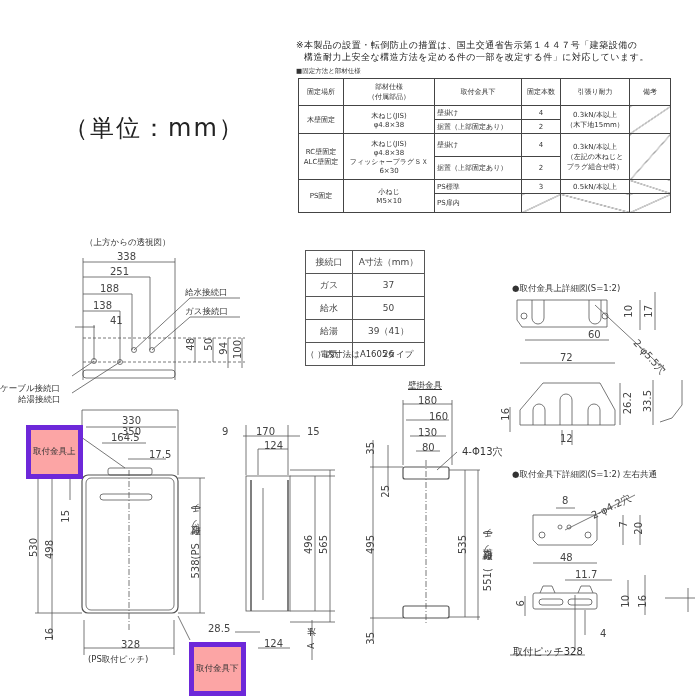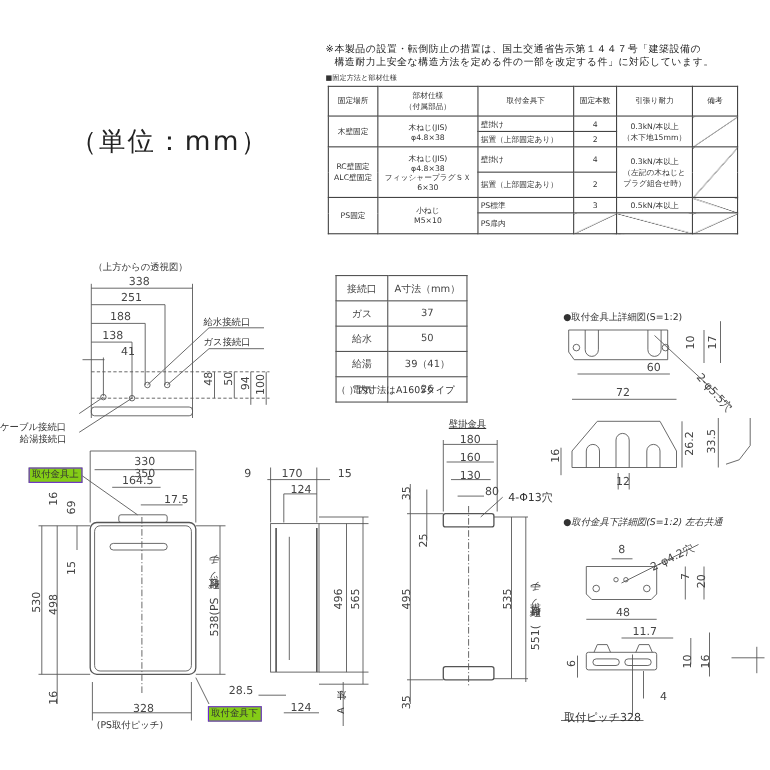--- a/index.html
+++ b/index.html
@@ -12,21 +12,21 @@
   table.spec td, table.spec th { border: 1px solid #444; text-align: center; padding: 0 2px; font-weight: normal; height: 13px; }
   table.spec th { height: 26px; }
   table.spec td.left { text-align: left; }
   table.spec td.slash { background: linear-gradient(to top right, transparent calc(50% - 0.5px), #444 50%, transparent calc(50% + 0.5px)); }
   table.spec td.slash2 { background: linear-gradient(to bottom right, transparent calc(50% - 0.5px), #444 50%, transparent calc(50% + 0.5px)); }
   table.conn { border-collapse: collapse; font-size: 9px; color: #444; }
   table.conn td, table.conn th { border: 1px solid #555; text-align: center; font-weight: normal; height: 20px; }
   .lbl { font-size: 8.5px; color: #333; white-space: nowrap; }
   .dim { font-size: 10px; color: #444; white-space: nowrap; }
   .vert { writing-mode: vertical-rl; transform: rotate(180deg); }
-  .boxlbl { border: 1px solid #6d28d9; padding: 0 2px; font-size: 8.5px; background: #84cc16; }
+  .boxlbl { border: 5px solid #6d28d9; padding: 16px 2px; font-size: 8.5px; background: #fca5a5; }
   svg { position: absolute; left: 0; top: 0; }
 </style>
 </head>
 <body>
 
 <div class="abs note" style="left:296px;top:39px;">※本製品の設置・転倒防止の措置は、国土交通省告示第１４４７号「建築設備の</div>
 <div class="abs note" style="left:304px;top:51px;">構造耐力上安全な構造方法を定める件の一部を改定する件」に対応しています。</div>
 <div class="abs" style="left:296px;top:67px;font-size:6.5px;color:#333;">■固定方法と部材仕様</div>
 
 <table class="spec abs" style="left:298px;top:78px;width:373px;">
@@ -295,21 +295,21 @@
 <div class="abs dim vert" style="left:623px;top:305px;">10</div>
 <div class="abs dim vert" style="left:643px;top:305px;">17</div>
 <div class="abs dim" style="left:588px;top:329px;">60</div>
 <div class="abs dim" style="left:628px;top:350px;transform:rotate(48deg);">2-φ5.5穴</div>
 <div class="abs dim" style="left:560px;top:352px;">72</div>
 <div class="abs dim vert" style="left:500px;top:408px;">16</div>
 <div class="abs dim vert" style="left:622px;top:392px;">26.2</div>
 <div class="abs dim vert" style="left:642px;top:390px;">33.5</div>
 <div class="abs dim" style="left:560px;top:433px;">12</div>
 
-<div class="abs lbl" style="left:512px;top:469px;font-style:italic;">●取付金具下詳細図(S=1:2) 左右共通</div>
+<div class="abs lbl" style="left:512px;top:469px;">●取付金具下詳細図(S=1:2) 左右共通</div>
 <div class="abs dim" style="left:562px;top:495px;">8</div>
 <div class="abs dim" style="left:590px;top:500px;transform:rotate(-26deg);">2-φ4.2穴</div>
 <div class="abs dim vert" style="left:618px;top:521px;">7</div>
 <div class="abs dim vert" style="left:633px;top:522px;">20</div>
 <div class="abs dim" style="left:560px;top:552px;">48</div>
 <div class="abs dim" style="left:575px;top:569px;">11.7</div>
 <div class="abs dim vert" style="left:620px;top:595px;">10</div>
 <div class="abs dim vert" style="left:637px;top:595px;">16</div>
 <div class="abs dim vert" style="left:515px;top:600px;">6</div>
 <div class="abs dim" style="left:600px;top:628px;">4</div>
@@ -336,22 +336,22 @@
 <div class="abs dim" style="left:307px;top:426px;">15</div>
 <div class="abs dim" style="left:264px;top:440px;">124</div>
 <div class="abs dim vert" style="left:303px;top:535px;">496</div>
 <div class="abs dim vert" style="left:318px;top:535px;">565</div>
 <div class="abs dim" style="left:208px;top:623px;">28.5</div>
 <div class="abs dim" style="left:264px;top:638px;">124</div>
 <div class="abs lbl vert" style="left:305px;top:643px;">A寸法</div>
 
 <div class="abs lbl" style="left:408px;top:380px;text-decoration:underline;">壁掛金具</div>
 <div class="abs dim" style="left:418px;top:395px;">180</div>
-<div class="abs dim" style="left:418px;top:411px;">160</div>
+<div class="abs dim" style="left:429px;top:411px;">160</div>
 <div class="abs dim" style="left:418px;top:427px;">130</div>
-<div class="abs dim" style="left:422px;top:442px;margin-left:19px;">80</div>
+<div class="abs dim" style="left:422px;top:442px;">80</div>
 <div class="abs dim vert" style="left:365px;top:442px;">35</div>
 <div class="abs dim vert" style="left:380px;top:485px;">25</div>
 <div class="abs dim vert" style="left:365px;top:535px;">495</div>
 <div class="abs dim vert" style="left:365px;top:632px;">35</div>
 <div class="abs dim vert" style="left:457px;top:535px;">535</div>
 <div class="abs lbl" style="left:462px;top:445px;font-size:10px;">4-Φ13穴</div>
 <div class="abs dim vert" style="left:481px;top:530px;">551(壁取付ピッチ)</div>
 
 </body></html>

